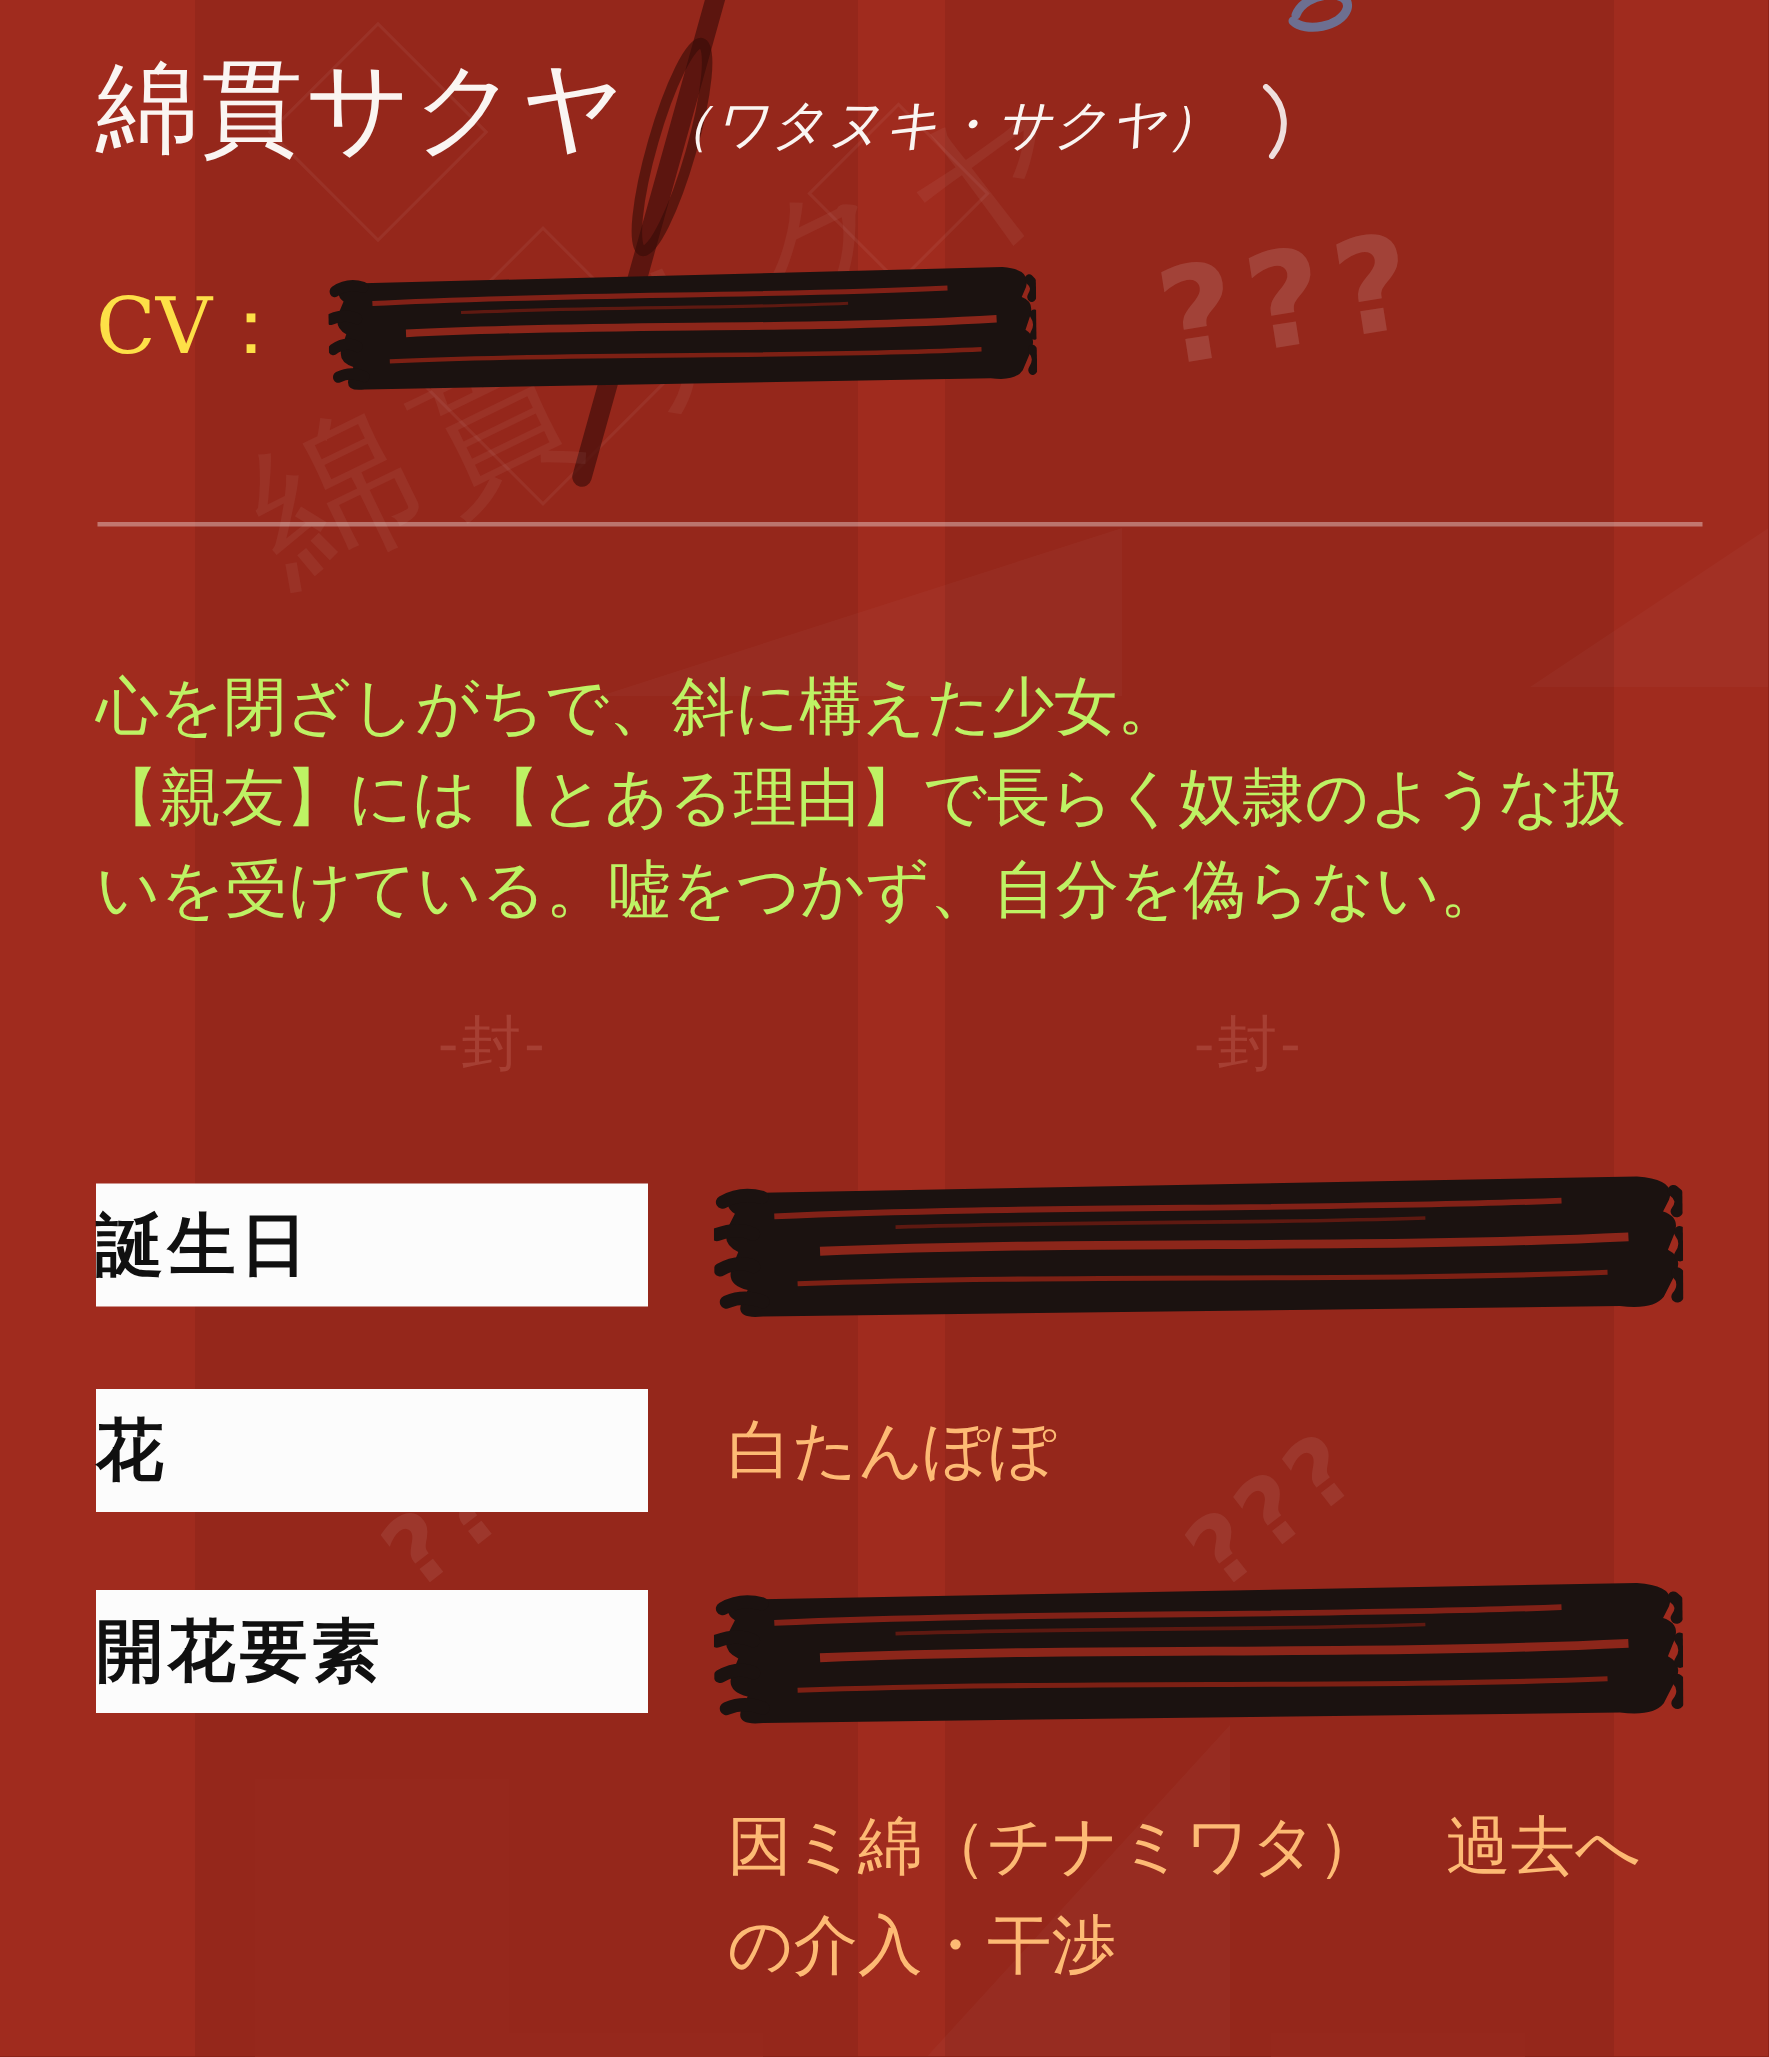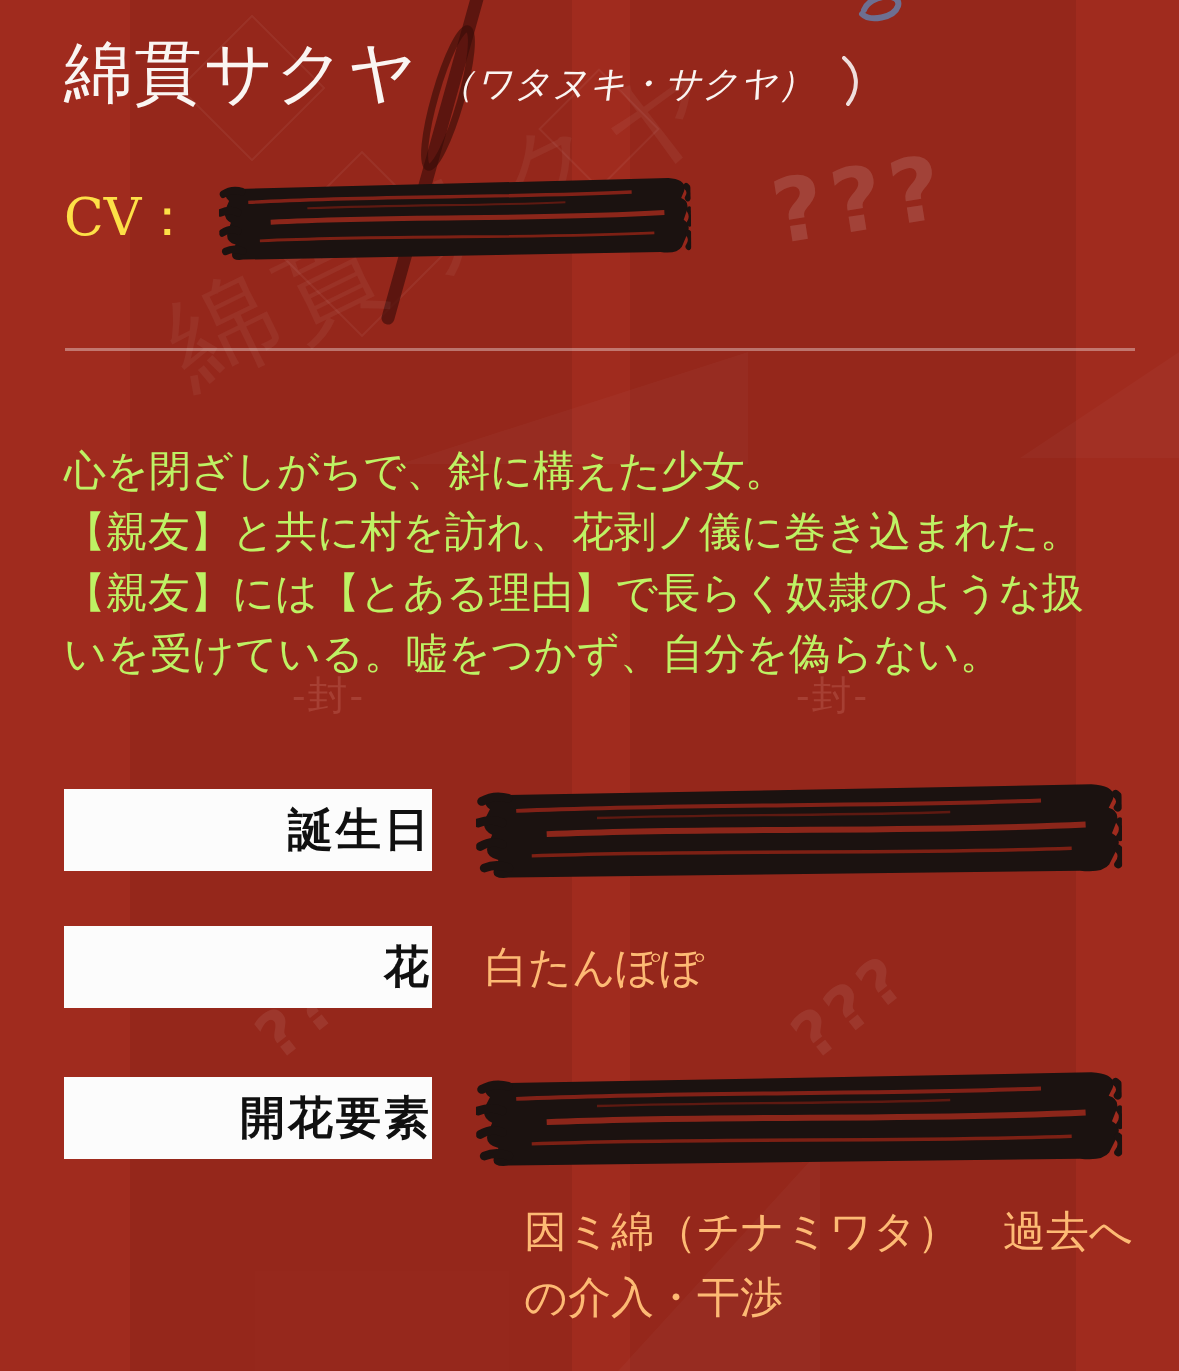--- a/index.html
+++ b/index.html
@@ -44,27 +44,27 @@
   .cv-scribble{width:472px;height:84px;margin-left:26px;transform:rotate(-0.8deg);}
   
   .divider{position:absolute;left:65px;top:348px;width:1070px;height:3px;background:rgba(255,255,255,0.36);}
   
   .desc{position:absolute;left:64px;top:440px;width:1046px;font-size:42px;line-height:61px;color:#bef264;}
   .desc p{margin:0;}
   
   .rows{position:absolute;left:64px;top:789px;width:1062px;height:545px;}
   .prow{position:absolute;left:0;width:100%;height:82px;}
   .prow.r1{top:0;}   .prow.r2{top:137px;}
-  .prow.r3{top:288px;} .prow.r4{top:422px;}
+  .prow.r3{top:271px;} .prow.r4{top:422px;}
   .label-box{position:absolute;left:0;top:0;width:368px;height:82px;background:#fcfcfc;
-             display:flex;align-items:center;justify-content:flex-end;}
+             display:flex;align-items:center;justify-content:flex-start;}
   .label-text{font-size:45px;font-weight:bold;color:#101010;letter-spacing:3px;}
   .value{position:absolute;left:421px;top:50%;transform:translateY(-50%);
          width:650px;font-size:43px;line-height:66px;color:#fdba74;}
-  .prow.r4 .value{top:calc(50% + 12px);margin-left:39px;}
+  .prow.r4 .value{top:calc(50% + 12px);}
   .row-scribble{position:absolute;left:412px;top:-8px;width:646px;height:98px;transform:rotate(-0.5deg);}
 </style>
 </head>
 <body>
 
 <svg width="0" height="0" style="position:absolute" aria-hidden="true">
   <symbol id="scribble-sym" viewBox="0 0 640 100" preserveAspectRatio="none">
     <path d="M14,12 L610,6 Q636,8 631,22 L627,30 Q639,34 634,46 L630,56 Q641,62 634,74 L627,88 Q620,97 598,94 L32,96 Q13,98 18,86 L22,78 Q7,74 12,62 L16,52 Q4,46 10,34 L14,26 Q5,20 14,12 Z" fill="#1b1210"></path>
     <path d="M6,18 q12,-7 26,-3 M2,40 q14,-5 24,0 M4,64 q12,-7 22,-2 M8,86 q12,-5 24,0" stroke="#1b1210" stroke-width="9" fill="none" stroke-linecap="round"></path>
     <path d="M634,16 q8,6 2,14 M638,44 q6,8 0,16 M636,72 q7,7 0,16" stroke="#1b1210" stroke-width="8" fill="none" stroke-linecap="round"></path>
@@ -113,21 +113,20 @@
     <span class="cv-label">CV：</span>
     <svg class="cv-scribble" viewBox="0 0 640 100" preserveAspectRatio="none">
         <use href="#scribble-sym"></use>
       </svg>
   </div>
 
   <div class="divider"></div>
 
   <div class="desc">
     <p>心を閉ざしがちで、斜に構えた少女。</p>
-    <p>【親友】と共に村を訪れ、花剥ノ儀に巻き込まれた。</p>
     <p>【親友】には【とある理由】で長らく奴隷のような扱いを受けている。嘘をつかず、自分を偽らない。</p>
   </div>
 
   <div class="rows">
 
     <div class="prow r1">
       <div class="label-box">
         <span class="label-text">誕生日</span>
       </div>
       <svg class="row-scribble" viewBox="0 0 640 100" preserveAspectRatio="none">

